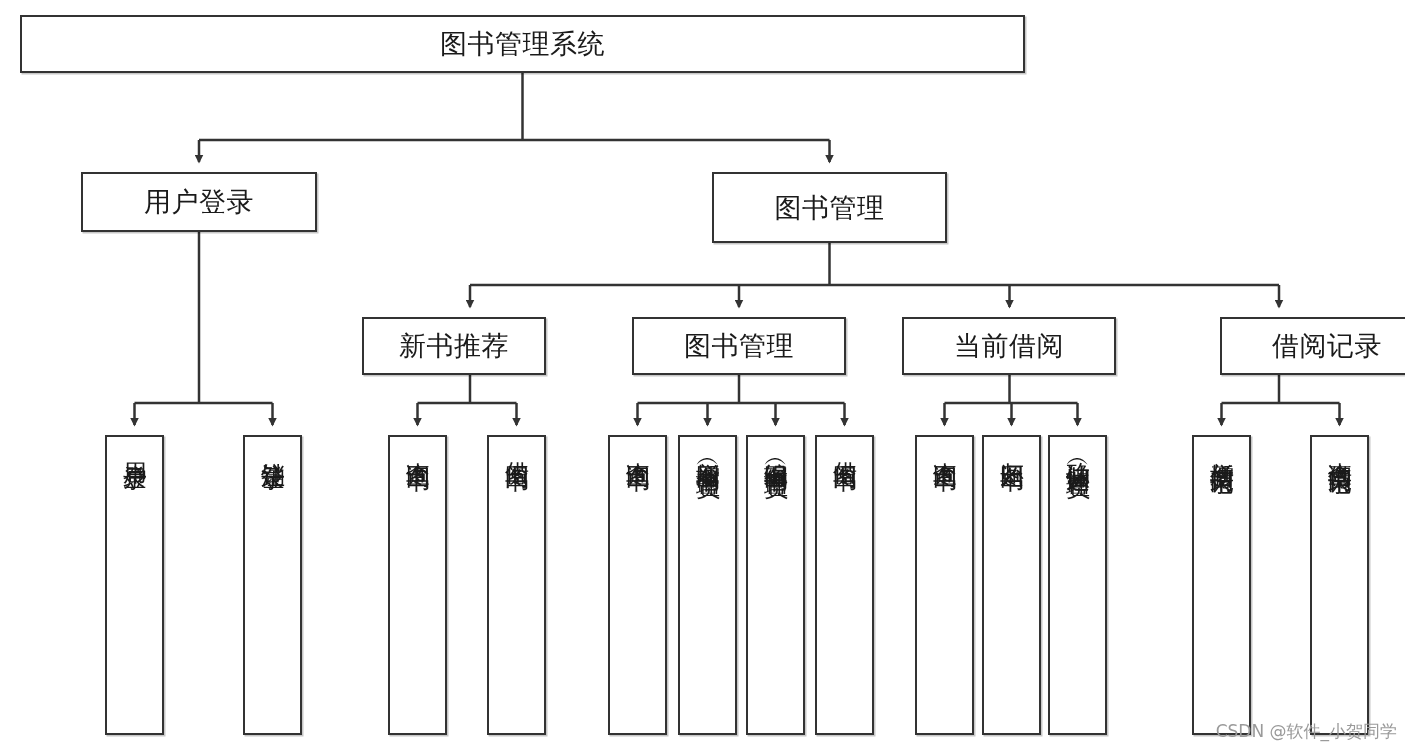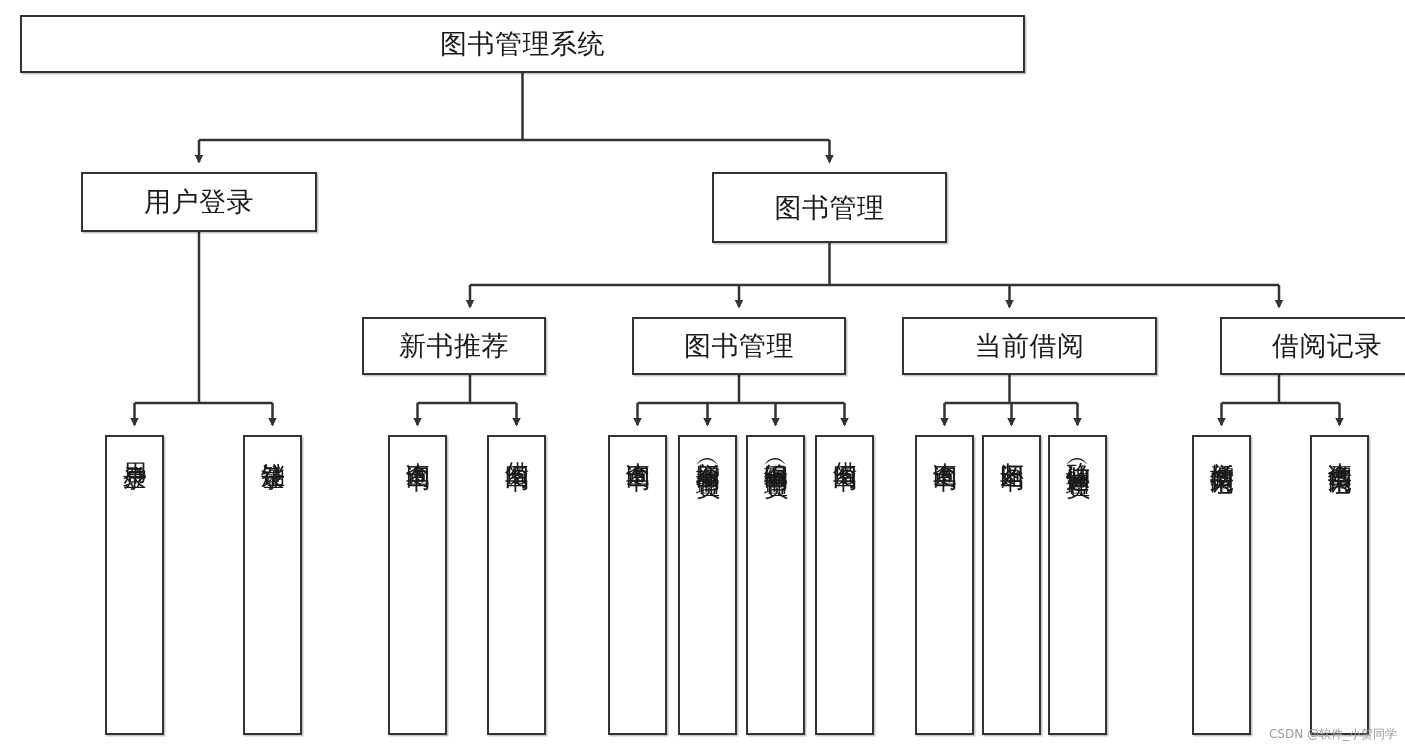--- a/index.html
+++ b/index.html
@@ -56,21 +56,21 @@
     text-orientation: upright;
     font-size: 24px;
     line-height: 1.12;
     letter-spacing: 2px;
     white-space: nowrap;
   }
   #watermark {
     position: absolute;
     right: 8px;
     bottom: 4px;
-    font-size: 12px;
+    font-size: 17px;
     color: #9a9a9a;
     z-index: 5;
     white-space: nowrap;
     user-select: none;
   }
 </style>
 </head>
 <body>
 
 <div id="diagram-root">
@@ -126,21 +126,21 @@
       </div>
       <div class="node horiz" style="left: 712px; top: 172px; width: 235px; height: 71px;">
         <span class="label">图书管理</span>
       </div>
       <div class="node horiz" style="left: 362px; top: 317px; width: 184px; height: 58px;">
         <span class="label">新书推荐</span>
       </div>
       <div class="node horiz" style="left: 632px; top: 317px; width: 214px; height: 58px;">
         <span class="label">图书管理</span>
       </div>
-      <div class="node horiz" style="left: 902px; top: 317px; width: 255px; height: 58px; justify-content: center;">
+      <div class="node horiz" style="left: 902px; top: 317px; width: 214px; height: 58px; justify-content: center;">
         <span class="label">当前借阅</span>
       </div>
       <div class="node horiz" style="left: 1172px; top: 317px; width: 214px; height: 58px; margin-left: 48px;">
         <span class="label">借阅记录</span>
       </div>
       <div class="node vert" style="left: 105px; top: 435px; width: 59px; height: 300px;">
         <span class="label">用户登录</span>
       </div>
       <div class="node vert" style="left: 243px; top: 435px; width: 59px; height: 300px;">
         <span class="label">注销登录</span>

